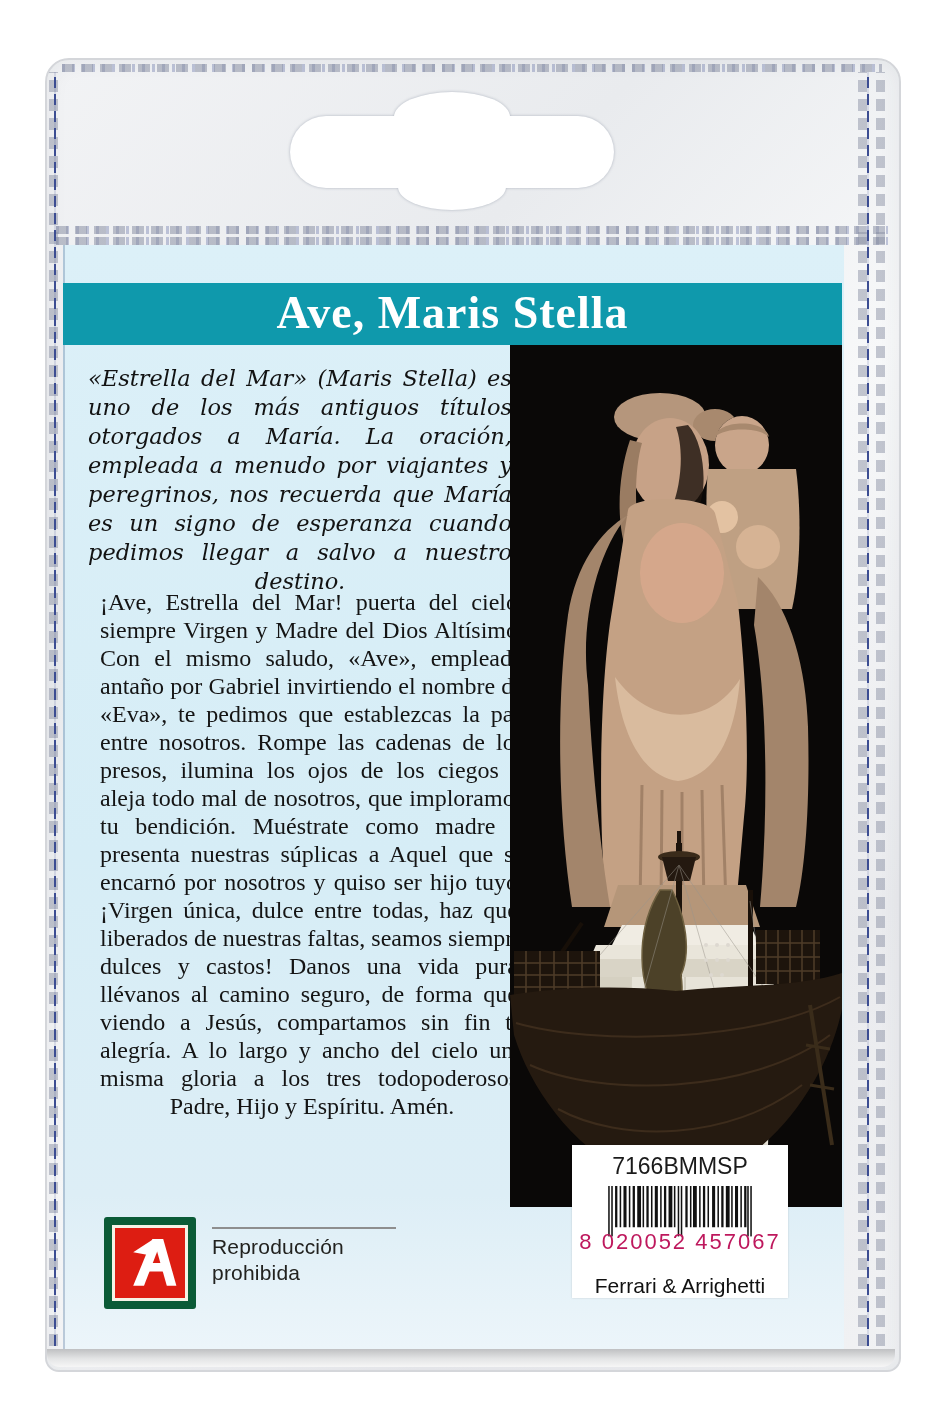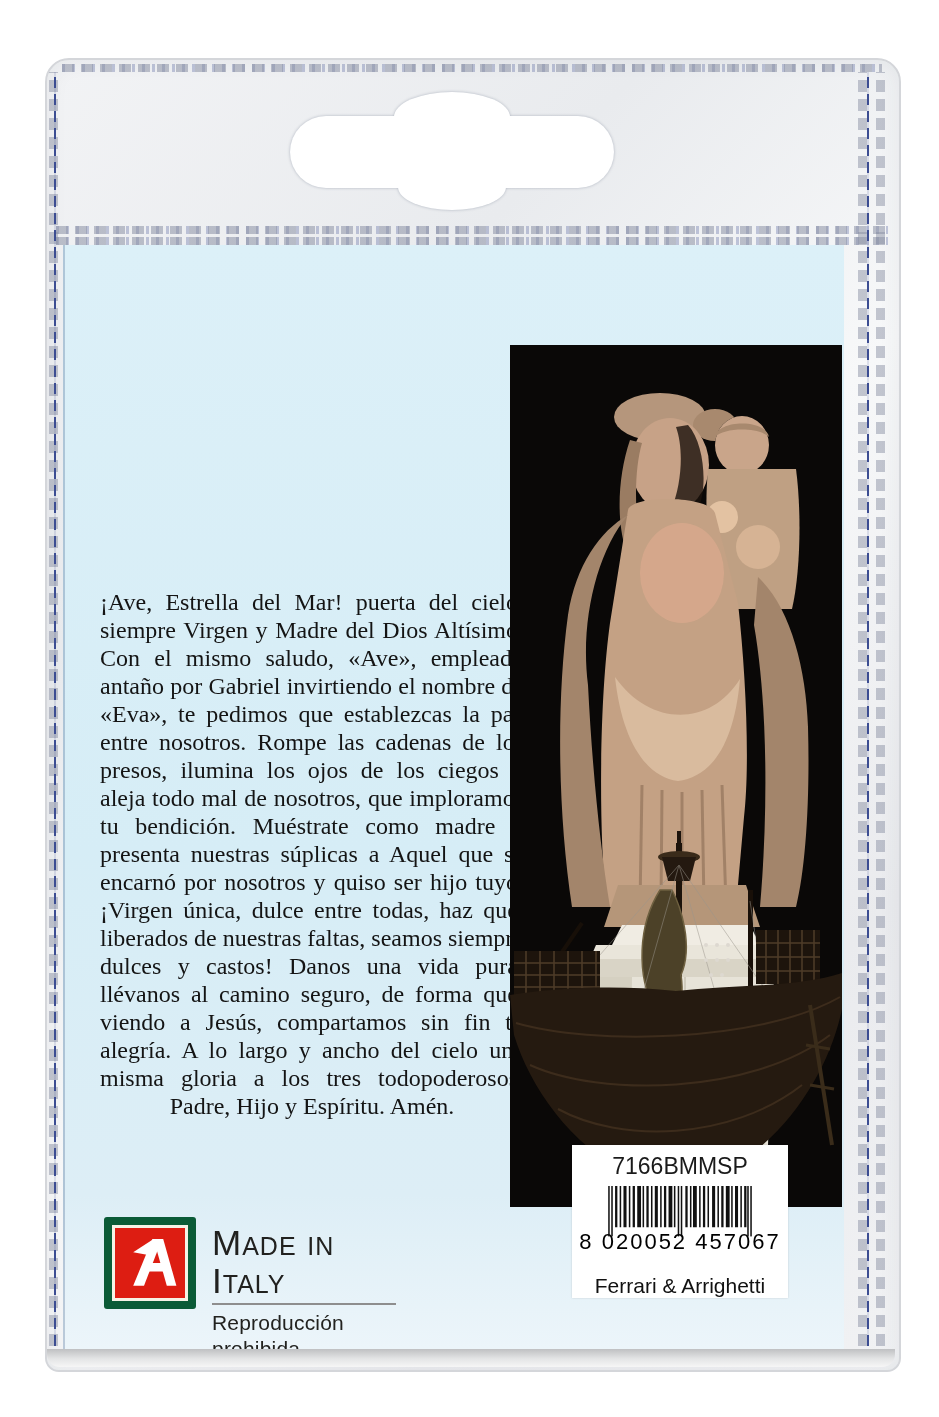--- a/index.html
+++ b/index.html
@@ -36,21 +36,21 @@
   .prayer{position:absolute;left:100px;top:588px;width:424px;
           font-family:"Liberation Serif",serif;font-size:24px;line-height:28px;
           color:#141414;text-align:justify;text-align-last:center;}
   
   .photo{position:absolute;left:510px;top:345px;width:332px;height:862px;background:#0a0807;overflow:hidden;}
   
   .bc-label{position:absolute;left:572px;top:1145px;width:216px;height:153px;background:#ffffff;
             display:flex;flex-direction:column;align-items:center;box-shadow:0 0 2px rgba(0,0,0,.15);}
   .bc-sku{margin-top:8px;font-size:23px;color:#1a1a1a;}
   .bc-bars{margin-top:6px;}
-  .bc-digits{margin-top:-12px;font-size:22px;letter-spacing:2px;color:#000000;background:transparent;}
+  .bc-digits{margin-top:-12px;font-size:22px;letter-spacing:2px;color:#be185d;background:transparent;}
   .bc-brand{margin-top:19px;font-size:21px;color:#111;}
   
   .fa-logo{position:absolute;left:104px;top:1217px;width:92px;height:92px;border-radius:3px;
            display:flex;align-items:center;justify-content:center;}
   .fa-white{width:76px;height:76px;background:#f6f2e6;display:flex;align-items:center;justify-content:center;}
   .fa-red{width:70px;height:70px;display:flex;align-items:center;justify-content:center;}
   .mi-block{position:absolute;left:212px;top:1224px;width:190px;}
   .mi-text{font-variant:small-caps;font-size:35px;line-height:38px;color:#21211f;letter-spacing:1px;}
   .mi-rule{margin-top:3px;width:184px;height:2px;background:#8e8e8e;}
   .mi-restriction{margin-top:5px;font-size:21px;line-height:26px;color:#22221f;letter-spacing:.2px;}
@@ -75,21 +75,25 @@
   <div class="nav-line-v" style="left:867px;top:72px;height:1274px;"></div>
 
   <div class="euro-slot">
     <div class="bump-t"></div>
     <div class="main"></div>
     <div class="bump-b"></div>
   </div>
 
   <div class="card" style="background-color: rgb(215, 237, 246);"></div>
 
-
+  <div class="title-band" style="background-color: rgb(15, 153, 172);">
+    <div class="page-title">Ave, Maris Stella</div>
+  </div>
+
+  <div class="intro">«Estrella del Mar» (Maris Stella) es uno de los más antiguos títulos otorgados a María. La oración, empleada a menudo por viajantes y peregrinos, nos recuerda que María es un signo de esperanza cuando pedimos llegar a salvo a nuestro destino.</div>
 
   <div class="prayer">¡Ave, Estrella del Mar! puerta del cielo, siempre Virgen y Madre del Dios Altísimo. Con el mismo saludo, «Ave», empleado antaño por Gabriel invirtiendo el nombre de «Eva», te pedimos que establezcas la paz entre nosotros. Rompe las cadenas de los presos, ilumina los ojos de los ciegos y aleja todo mal de nosotros, que imploramos tu bendición. Muéstrate como madre y presenta nuestras súplicas a Aquel que se encarnó por nosotros y quiso ser hijo tuyo. ¡Virgen única, dulce entre todas, haz que, liberados de nuestras faltas, seamos siempre dulces y castos! Danos una vida pura, llévanos al camino seguro, de forma que, viendo a Jesús, compartamos sin fin tu alegría. A lo largo y ancho del cielo una misma gloria a los tres todopoderosos, Padre, Hijo y Espíritu. Amén.</div>
 
   <div class="photo">
     <svg width="332" height="862" viewBox="0 0 332 862">
       <rect x="0" y="0" width="332" height="862" fill="#0a0807"></rect>
 
       <g>
         <ellipse cx="150" cy="72" rx="46" ry="24" fill="#b5967c"></ellipse>
         <ellipse cx="205" cy="80" rx="22" ry="16" fill="#a8896e"></ellipse>
@@ -246,20 +250,19 @@
             <polygon points="56,10 72,10 94,88 78,88"></polygon>
             <polygon points="40,64 80,64 75,50 45,50"></polygon>
             <polygon points="56,10 22,32 54,38"></polygon>
           </g>
         </svg>
       </div>
     </div>
   </div>
 
   <div class="mi-block">
-    <div class="mi-text">Made in Italy</div>
     <div class="mi-rule"></div>
     <div class="mi-restriction">Reproducción prohibida</div>
   </div>
 
   <div class="sleeve-bottom"></div>
 
 </div>
 
 </body></html>

